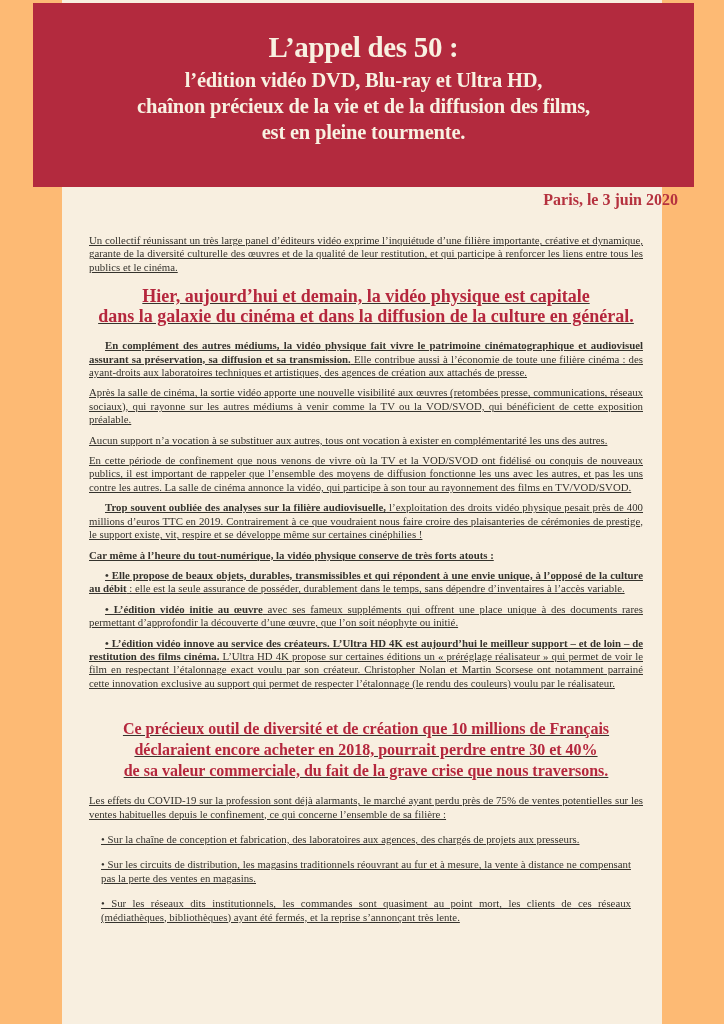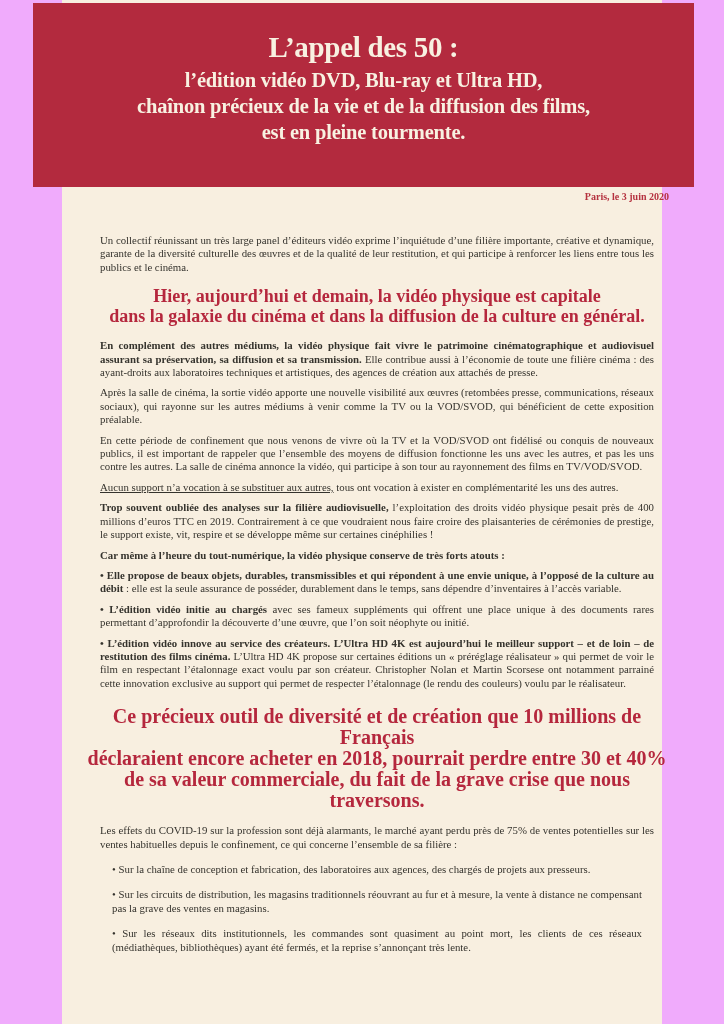--- a/index.html
+++ b/index.html
@@ -8,21 +8,21 @@
     width: 724px;
     height: 1024px;
     overflow: hidden;
     background: #fdf5ea;
     font-family: "Liberation Serif", serif;
   }
   .page {
     position: relative;
     width: 724px;
     height: 1024px;
-    background: #f0abfc;
+    background: #fdba74;
   }
   .sheet {
     position: absolute;
     left: 62px;
     top: 0;
     width: 600px;
     height: 1024px;
     background: #f8efe0;
   }
   .banner {
@@ -49,61 +49,62 @@
     font-family: "Liberation Serif", serif;
     font-weight: 700;
     font-size: 20.5px;
     line-height: 26px;
     letter-spacing: -0.2px;
     white-space: pre-line;
     margin: 0;
   }
   .dateline {
     position: absolute;
-    left: 19px;
+    left: 28px;
     top: 191px;
     width: 650px;
     text-align: right;
     color: #b5323f;
     font-weight: 700;
-    font-size: 10px;
+    font-size: 16px;
   }
   .content {
     position: absolute;
-    left: 100px;
+    left: 89px;
     top: 234px;
     width: 554px;
     color: #35332d;
     font-size: 10.8px;
     line-height: 13.4px;
     text-align: justify;
+    text-decoration: underline;
   }
   .content p {
     margin: 0 0 7px 0;
   }
-  .lead-bold { font-weight: 700; }
+  .lead-bold { font-weight: 700; margin-left: 16px; }
   .lead-underline { text-decoration: underline; text-underline-offset: 1px; }
   .red-heading {
     color: #b5273d;
     font-weight: 700;
     text-align: center;
     white-space: pre-line;
     margin-left: -13px;
     margin-right: -13px;
   }
   .red-heading.h1 {
     font-size: 18px;
     line-height: 20px;
     margin-top: 12px;
     margin-bottom: 13px;
   }
   .red-heading.h2 {
-    font-size: 20px;
+    font-size: 16px;
     line-height: 21px;
-    margin-top: 16px;
+    margin-top: 28px;
     margin-bottom: 13px;
   }
   .covid-list p { margin: 12px; }
   .covid-list .intro { margin: 0; }
 </style>
 </head>
 <body>
 
 <div class="page">
   <div class="sheet"></div>
@@ -120,39 +121,39 @@
   <div class="content">
     <p>Un collectif réunissant un très large panel d’éditeurs vidéo exprime l’inquiétude d’une filière importante, créative et dynamique, garante de la diversité culturelle des œuvres et de la qualité de leur restitution, et qui participe à renforcer les liens entre tous les publics et le cinéma.</p>
 
     <div class="red-heading h1">Hier, aujourd’hui et demain, la vidéo physique est capitale
 dans la galaxie du cinéma et dans la diffusion de la culture en général.</div>
 
     <p><span class="lead-bold">En complément des autres médiums, la vidéo physique fait vivre le patrimoine cinématographique et audiovisuel assurant sa préservation, sa diffusion et sa transmission.</span><span> Elle contribue aussi à l’économie de toute une filière cinéma : des ayant-droits aux laboratoires techniques et artistiques, des agences de création aux attachés de presse.</span></p>
 
     <p>Après la salle de cinéma, la sortie vidéo apporte une nouvelle visibilité aux œuvres (retombées presse, communications, réseaux sociaux), qui rayonne sur les autres médiums à venir comme la TV ou la VOD/SVOD, qui bénéficient de cette exposition préalable.</p>
 
+    <p><span class="lead-underline">Aucun support n’a vocation à se substituer aux autres,</span><span> tous ont vocation à exister en complémentarité les uns des autres.</span></p>
+
     <p>En cette période de confinement que nous venons de vivre où la TV et la VOD/SVOD ont fidélisé ou conquis de nouveaux publics, il est important de rappeler que l’ensemble des moyens de diffusion fonctionne les uns avec les autres, et pas les uns contre les autres. La salle de cinéma annonce la vidéo, qui participe à son tour au rayonnement des films en TV/VOD/SVOD.</p>
-
-    <p><span class="lead-underline">Aucun support n’a vocation à se substituer aux autres,</span><span> tous ont vocation à exister en complémentarité les uns des autres.</span></p>
 
     <p><span class="lead-bold">Trop souvent oubliée des analyses sur la filière audiovisuelle,</span><span> l’exploitation des droits vidéo physique pesait près de 400 millions d’euros TTC en 2019. Contrairement à ce que voudraient nous faire croire des plaisanteries de cérémonies de prestige, le support existe, vit, respire et se développe même sur certaines cinéphilies !</span></p>
 
     <p class="lead-bold">Car même à l’heure du tout-numérique, la vidéo physique conserve de très forts atouts :</p>
 
     <p><span class="lead-bold">• Elle propose de beaux objets, durables, transmissibles et qui répondent à une envie unique, à l’opposé de la culture au débit</span><span> : elle est la seule assurance de posséder, durablement dans le temps, sans dépendre d’inventaires à l’accès variable.</span></p>
 
-    <p><span class="lead-bold">• L’édition vidéo initie au chargés</span><span> avec ses fameux suppléments qui offrent une place unique à des documents rares permettant d’approfondir la découverte d’une œuvre, que l’on soit néophyte ou initié.</span></p>
+    <p><span class="lead-bold">• L’édition vidéo initie au œuvre</span><span> avec ses fameux suppléments qui offrent une place unique à des documents rares permettant d’approfondir la découverte d’une œuvre, que l’on soit néophyte ou initié.</span></p>
 
 
     <p><span class="lead-bold">• L’édition vidéo innove au service des créateurs. L’Ultra HD 4K est aujourd’hui le meilleur support – et de loin – de restitution des films cinéma.</span><span> L’Ultra HD 4K propose sur certaines éditions un « préréglage réalisateur » qui permet de voir le film en respectant l’étalonnage exact voulu par son créateur. Christopher Nolan et Martin Scorsese ont notamment parrainé cette innovation exclusive au support qui permet de respecter l’étalonnage (le rendu des couleurs) voulu par le réalisateur.</span></p>
 
     <div class="red-heading h2">Ce précieux outil de diversité et de création que 10 millions de Français
 déclaraient encore acheter en 2018, pourrait perdre entre 30 et 40%
 de sa valeur commerciale, du fait de la grave crise que nous traversons.</div>
 
     <div class="covid-list">
       <p class="intro">Les effets du COVID-19 sur la profession sont déjà alarmants, le marché ayant perdu près de 75% de ventes potentielles sur les ventes habituelles depuis le confinement, ce qui concerne l’ensemble de sa filière :</p>
       <p>• Sur la chaîne de conception et fabrication, des laboratoires aux agences, des chargés de projets aux presseurs.</p>
-      <p>• Sur les circuits de distribution, les magasins traditionnels réouvrant au fur et à mesure, la vente à distance ne compensant pas la grave des ventes en magasins.</p>
+      <p>• Sur les circuits de distribution, les magasins traditionnels réouvrant au fur et à mesure, la vente à distance ne compensant pas la perte des ventes en magasins.</p>
       <p>• Sur les réseaux dits institutionnels, les commandes sont quasiment au point mort, les clients de ces réseaux (médiathèques, bibliothèques) ayant été fermés, et la reprise s’annonçant très lente.</p>
     </div>
   </div>
 </div>
 
 </body></html>

